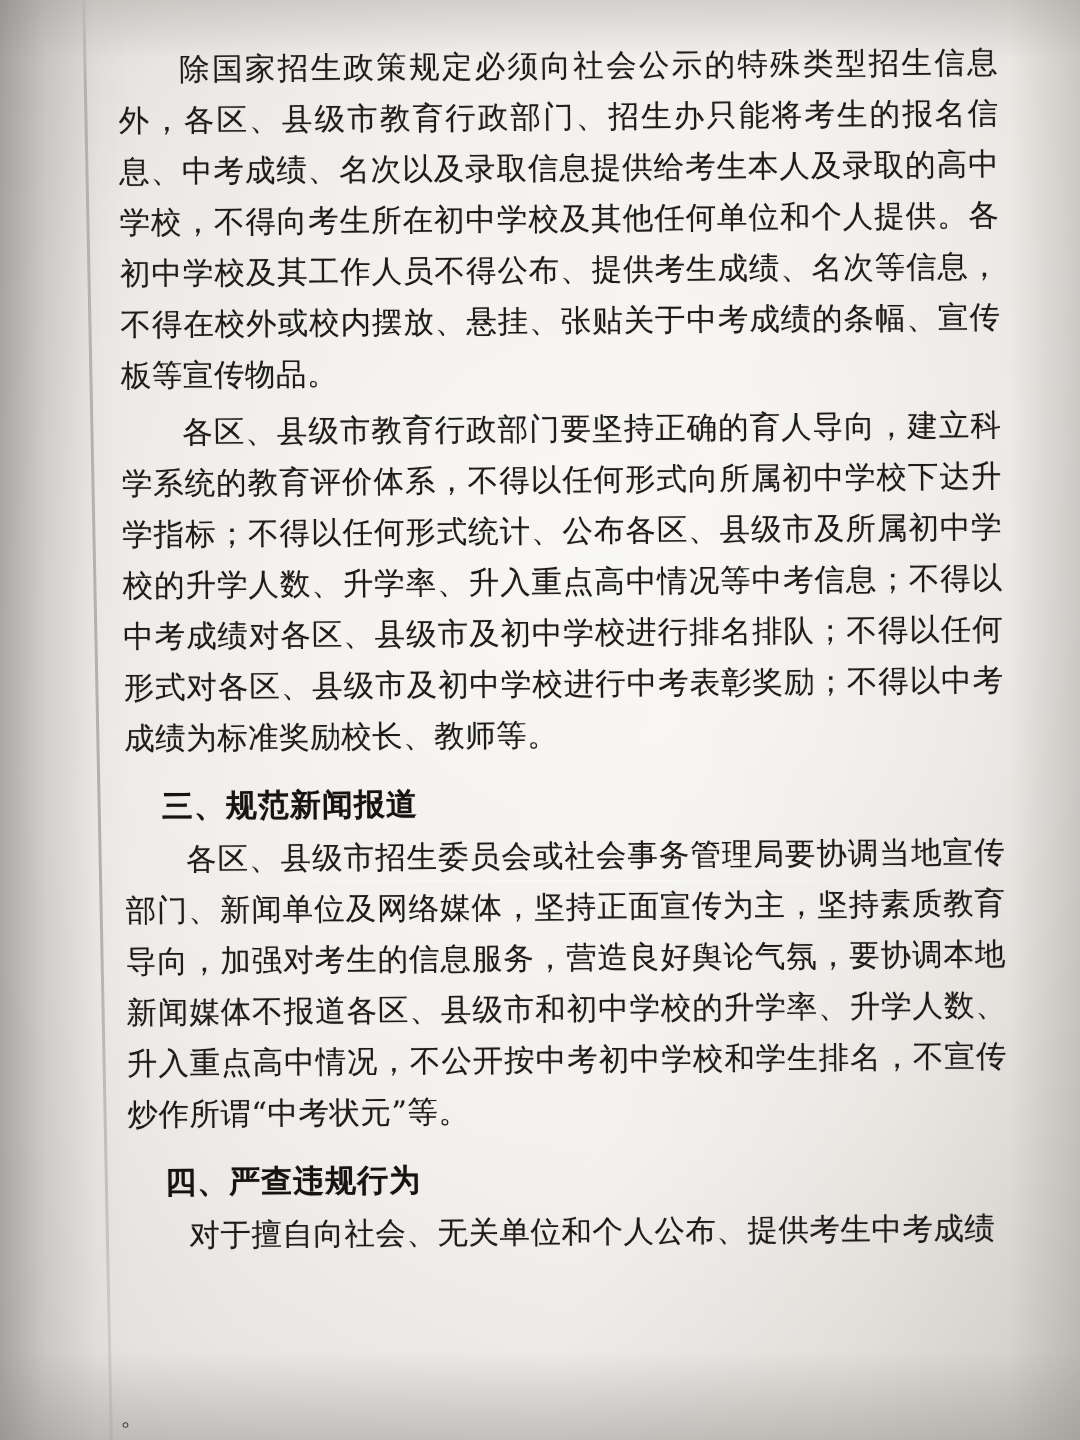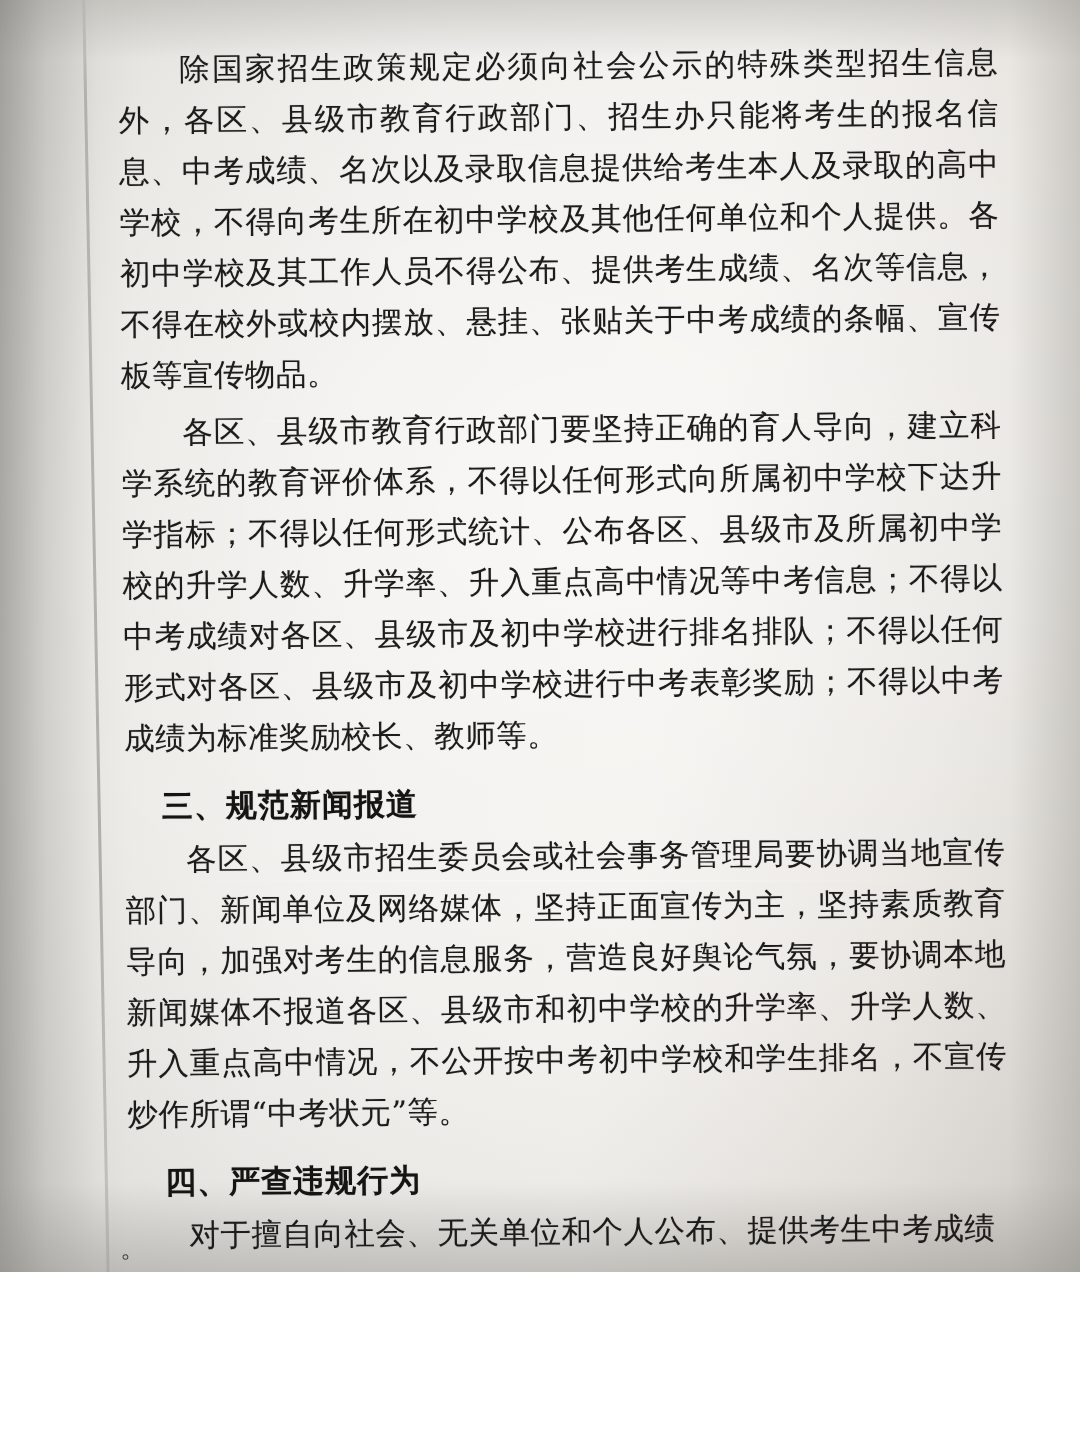--- a/index.html
+++ b/index.html
@@ -3,21 +3,21 @@
 <meta charset="utf-8">
 <style>
   html, body {
     margin: 0;
     padding: 0;
     background: #ffffff;
   }
   .page {
     position: relative;
     width: 1080px;
-    height: 1272px;
+    height: 1440px;
     overflow: hidden;
     background: #e9e7e2;
     font-family: "DejaVu Serif", "Liberation Serif", serif;
   }
   
   .paper {
     position: absolute;
     inset: 0;
     background:
       radial-gradient(120% 90% at 55% 40%, rgba(255,255,255,0.55) 0%, rgba(255,255,255,0.15) 45%, rgba(0,0,0,0.05) 78%, rgba(0,0,0,0.16) 100%),

